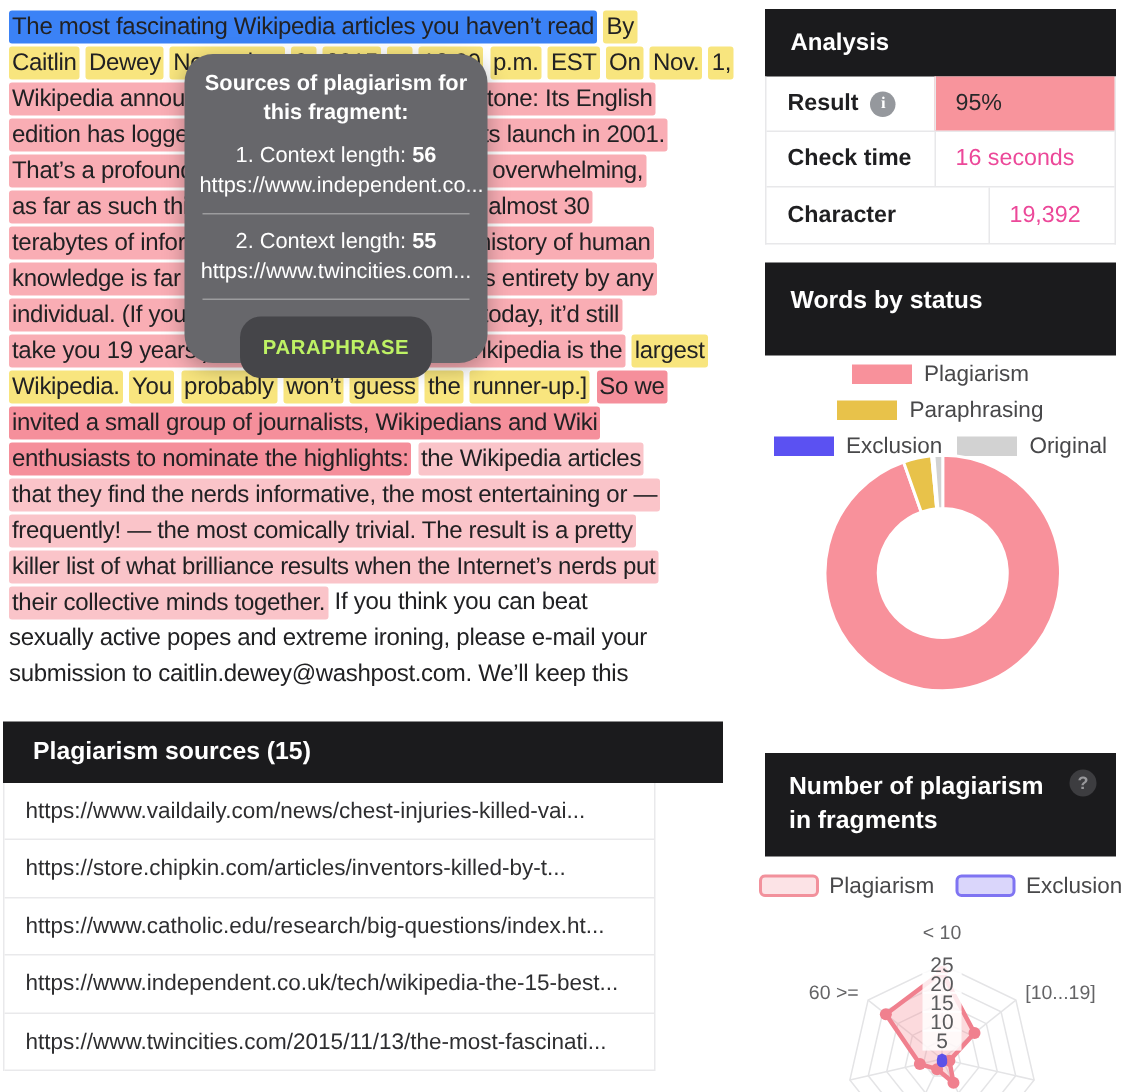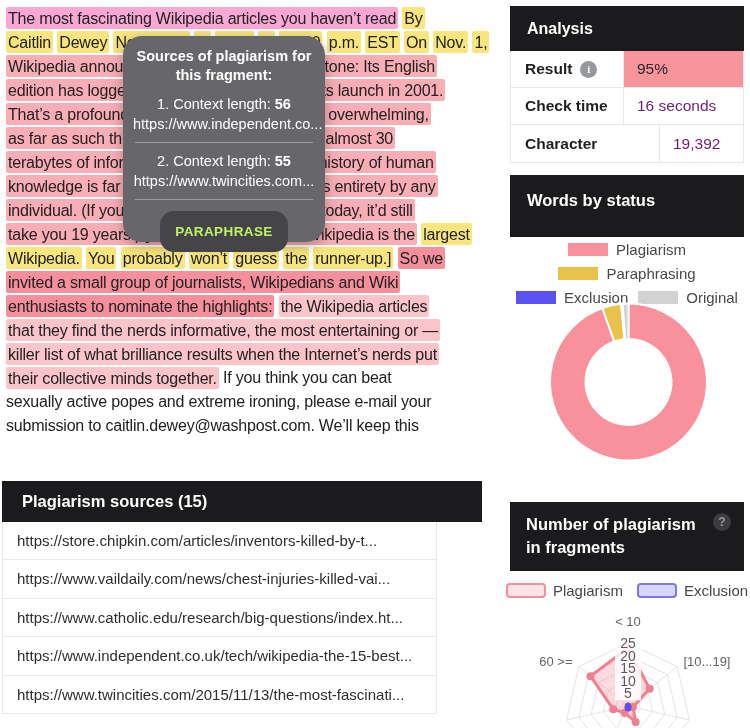--- a/index.html
+++ b/index.html
@@ -42,21 +42,21 @@
 
   
   .analysis { top: 6px; }
   .analysis .phead { height: 45px; line-height: 45px; font-size: 16px; padding-left: 17px; }
   .an-table { border: 1px solid #e8e8ea; border-top: none; text-align: right; }
   .an-row { display: flex; height: 37px; border-bottom: 1px solid #e8e8ea; }
   .an-row:last-child { border-bottom: none; gap: 36px; }
   .an-label { width: 112px; display: flex; align-items: center; padding-left: 14px;
               font-weight: bold; font-size: 15.5px; color: #1f1f21; }
   .an-value { flex: 1; display: flex; align-items: center; padding-left: 13px;
-              border-left: 1px solid #e8e8ea; font-size: 15.5px; color: #701a75; }
+              border-left: 1px solid #e8e8ea; font-size: 15.5px; color: #ec4899; }
   .an-value.hl { background: #f8949c; color: #28282a; }
   .info-i { display: inline-flex; align-items: center; justify-content: center;
             width: 17px; height: 17px; border-radius: 50%; background: #95989d;
             color: #fff; font-size: 11px; font-weight: bold; margin-left: 8px;
             font-family: "Liberation Serif", serif; cursor: pointer; }
 
   
   .words-head { top: 175px; height: 62px; line-height: 50px; font-size: 16.5px; padding-left: 17px; }
   .wlegend { position: absolute; left: 510px; top: 237px; width: 234px; }
   .wlegend .lrow { display: flex; justify-content: center; align-items: center; height: 24px; }
@@ -79,34 +79,35 @@
   .nlegend .nbox { width: 40px; height: 15px; border-radius: 4px; border: 2px solid;
                    margin-right: 7px; }
   .nlegend .ltext { font-size: 15px; color: #48484a; }
 
   .radar-svg { position: absolute; left: 510px; top: 600px; }
 </style>
 </head>
 <body>
 
 <div class="doc" id="doc">
-    <div class="line"><span class="seg" style="background: #f9a8d4;">The most fascinating Wikipedia articles you haven’t read</span> <span class="seg" style="background: rgb(248, 229, 126);">By</span></div>
+    <div class="line"><span class="seg" style="background: #3b82f6;">The most fascinating Wikipedia articles you haven’t read</span> <span class="seg" style="background: rgb(248, 229, 126);">By</span></div>
     <div class="line"><span class="seg" style="background: rgb(248, 229, 126);">Caitlin</span> <span class="seg" style="background: rgb(248, 229, 126);">Dewey</span> <span class="seg" style="background: rgb(248, 229, 126);">November</span> <span class="seg" style="background: rgb(248, 229, 126);">6,</span> <span class="seg" style="background: rgb(248, 229, 126);">2015</span> <span class="seg" style="background: rgb(248, 229, 126);">at</span> <span class="seg" style="background: rgb(248, 229, 126);">12:00</span> <span class="seg" style="background: rgb(248, 229, 126);">p.m.</span> <span class="seg" style="background: rgb(248, 229, 126);">EST</span> <span class="seg" style="background: rgb(248, 229, 126);">On</span> <span class="seg" style="background: rgb(248, 229, 126);">Nov.</span> <span class="seg" style="background: rgb(248, 229, 126);">1,</span></div>
     <div class="line"><span class="seg" style="background: rgb(249, 173, 180);">Wikipedia announced a pretty incredible milestone: Its English</span></div>
     <div class="line"><span class="seg" style="background: rgb(249, 173, 180);">edition has logged 5 billion page views since its launch in 2001.</span></div>
     <div class="line"><span class="seg" style="background: rgb(249, 173, 180);">That’s a profound number, and one that’s also overwhelming,</span></div>
     <div class="line"><span class="seg" style="background: rgb(249, 173, 180);">as far as such things go: 5 million articles and almost 30</span></div>
     <div class="line"><span class="seg" style="background: rgb(249, 173, 180);">terabytes of information. The entire recorded history of human</span></div>
     <div class="line"><span class="seg" style="background: rgb(249, 173, 180);">knowledge is far too vast to be consumed in its entirety by any</span></div>
     <div class="line"><span class="seg" style="background: rgb(249, 173, 180);">individual. (If you tried to read it continuously, today, it’d still</span></div>
     <div class="line"><span class="seg" style="background: rgb(249, 173, 180);">take you 19 years.) [Of course, the English Wikipedia is the</span> <span class="seg" style="background: rgb(248, 229, 126);">largest</span></div>
     <div class="line"><span class="seg" style="background: rgb(248, 229, 126);">Wikipedia.</span> <span class="seg" style="background: rgb(248, 229, 126);">You</span> <span class="seg" style="background: rgb(248, 229, 126);">probably</span> <span class="seg" style="background: rgb(248, 229, 126);">won’t</span> <span class="seg" style="background: rgb(248, 229, 126);">guess</span> <span class="seg" style="background: rgb(248, 229, 126);">the</span> <span class="seg" style="background: rgb(248, 229, 126);">runner-up.]</span> <span class="seg" style="background: rgb(245, 143, 155);">So we</span></div>
     <div class="line"><span class="seg" style="background: rgb(245, 143, 155);">invited a small group of journalists, Wikipedians and Wiki</span></div>
     <div class="line"><span class="seg" style="background: rgb(245, 143, 155);">enthusiasts to nominate the highlights:</span> <span class="seg" style="background: rgb(250, 196, 201);">the Wikipedia articles</span></div>
     <div class="line"><span class="seg" style="background: rgb(250, 196, 201);">that they find the nerds informative, the most entertaining or —</span></div>
+    <div class="line"><span class="seg" style="background: rgb(250, 196, 201);">frequently! — the most comically trivial. The result is a pretty</span></div>
     <div class="line"><span class="seg" style="background: rgb(250, 196, 201);">killer list of what brilliance results when the Internet’s nerds put</span></div>
     <div class="line"><span class="seg" style="background: rgb(250, 196, 201);">their collective minds together.</span> If you think you can beat</div>
     <div class="line">sexually active popes and extreme ironing, please e-mail your</div>
     <div class="line">submission to caitlin.dewey@washpost.com. We’ll keep this</div>
   </div>
 
 <div class="tooltip">
   <div class="tt-title">Sources of plagiarism for this fragment:</div>
   <div id="tt-sources">
       <div class="tt-line">1. Context length: <b>56</b></div>
@@ -115,22 +116,22 @@
       <div class="tt-line">2. Context length: <b>55</b></div>
       <div class="tt-url">https://www.twincities.com...</div>
       <hr class="tt-div">
     </div>
   <button class="tt-btn">PARAPHRASE</button>
 </div>
 
 <div class="sources">
   <div class="phead">Plagiarism sources (15)</div>
   <div class="src-list" id="src-list">
+      <div class="src-row">https://www.vaildaily.com/news/chest-injuries-killed-vai...</div>
       <div class="src-row">https://store.chipkin.com/articles/inventors-killed-by-t...</div>
-      <div class="src-row">https://www.vaildaily.com/news/chest-injuries-killed-vai...</div>
       <div class="src-row">https://www.catholic.edu/research/big-questions/index.ht...</div>
       <div class="src-row">https://www.independent.co.uk/tech/wikipedia-the-15-best...</div>
       <div class="src-row">https://www.twincities.com/2015/11/13/the-most-fascinati...</div>
     </div>
 </div>
 
 <div class="rcol-panel analysis">
   <div class="phead">Analysis</div>
   <div class="an-table" id="an-table">
       <div class="an-row">

